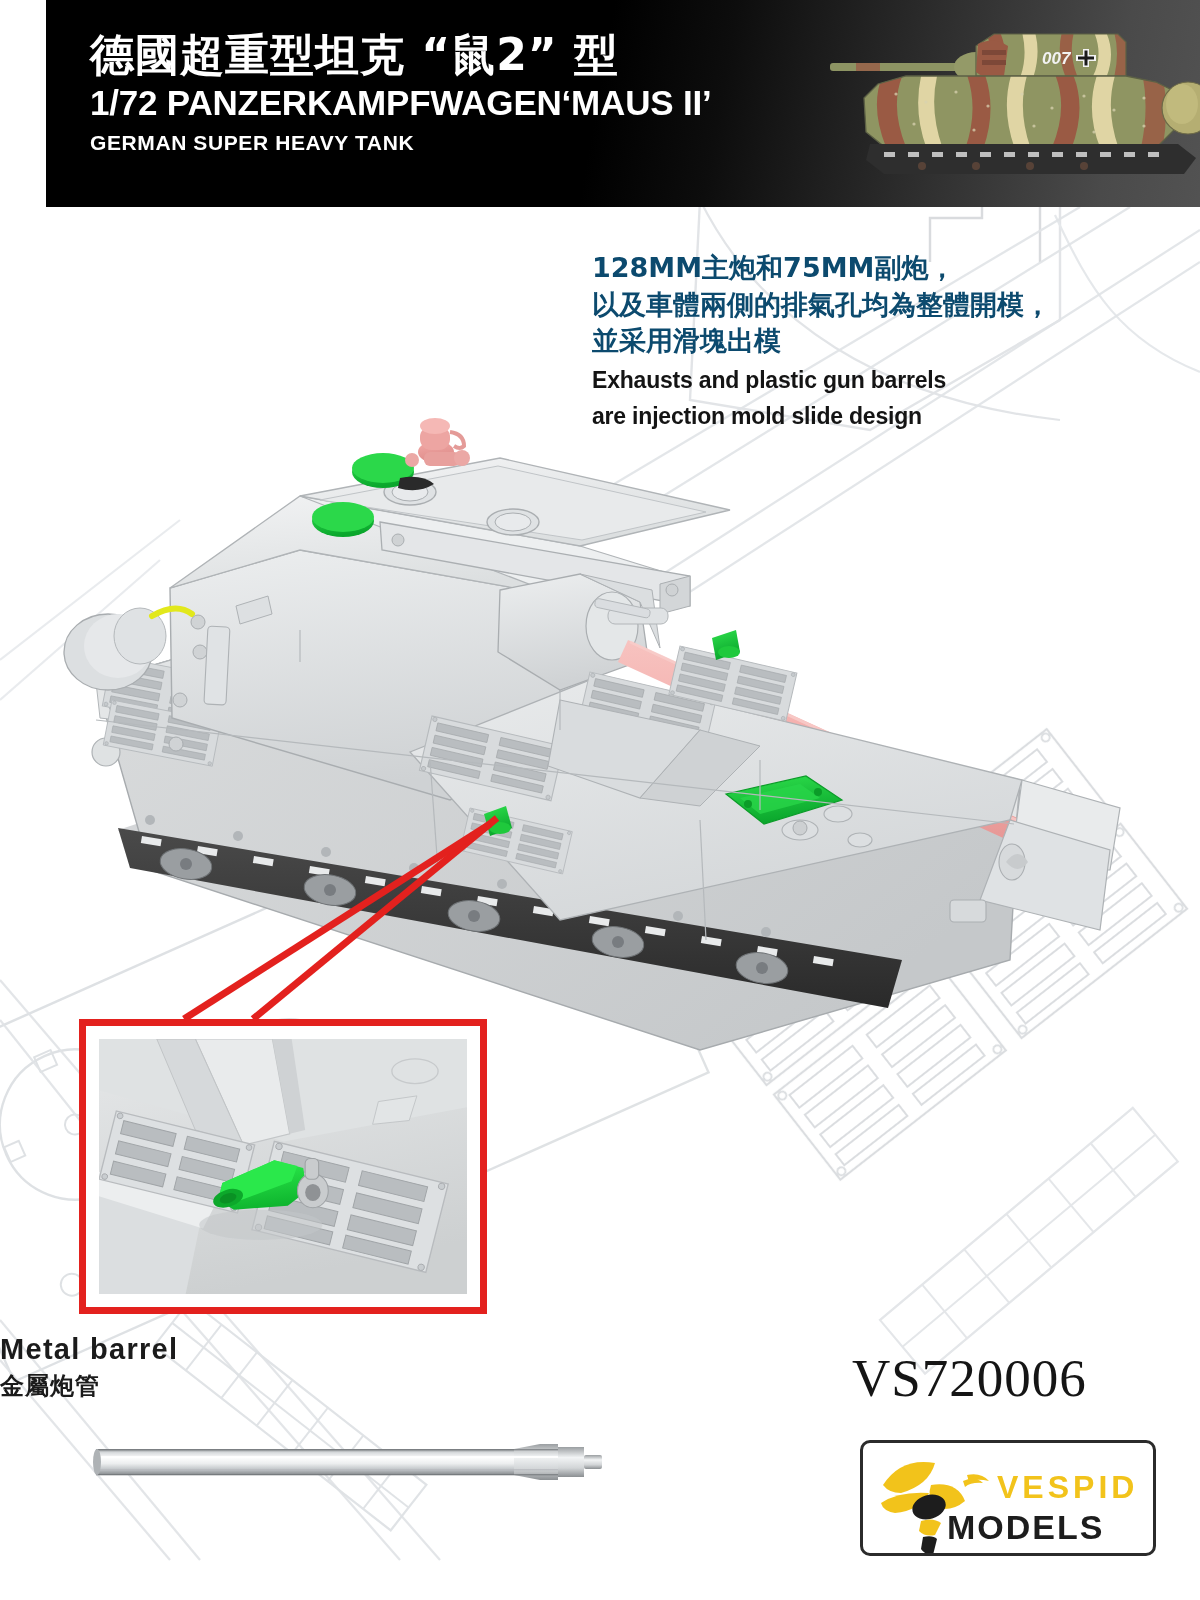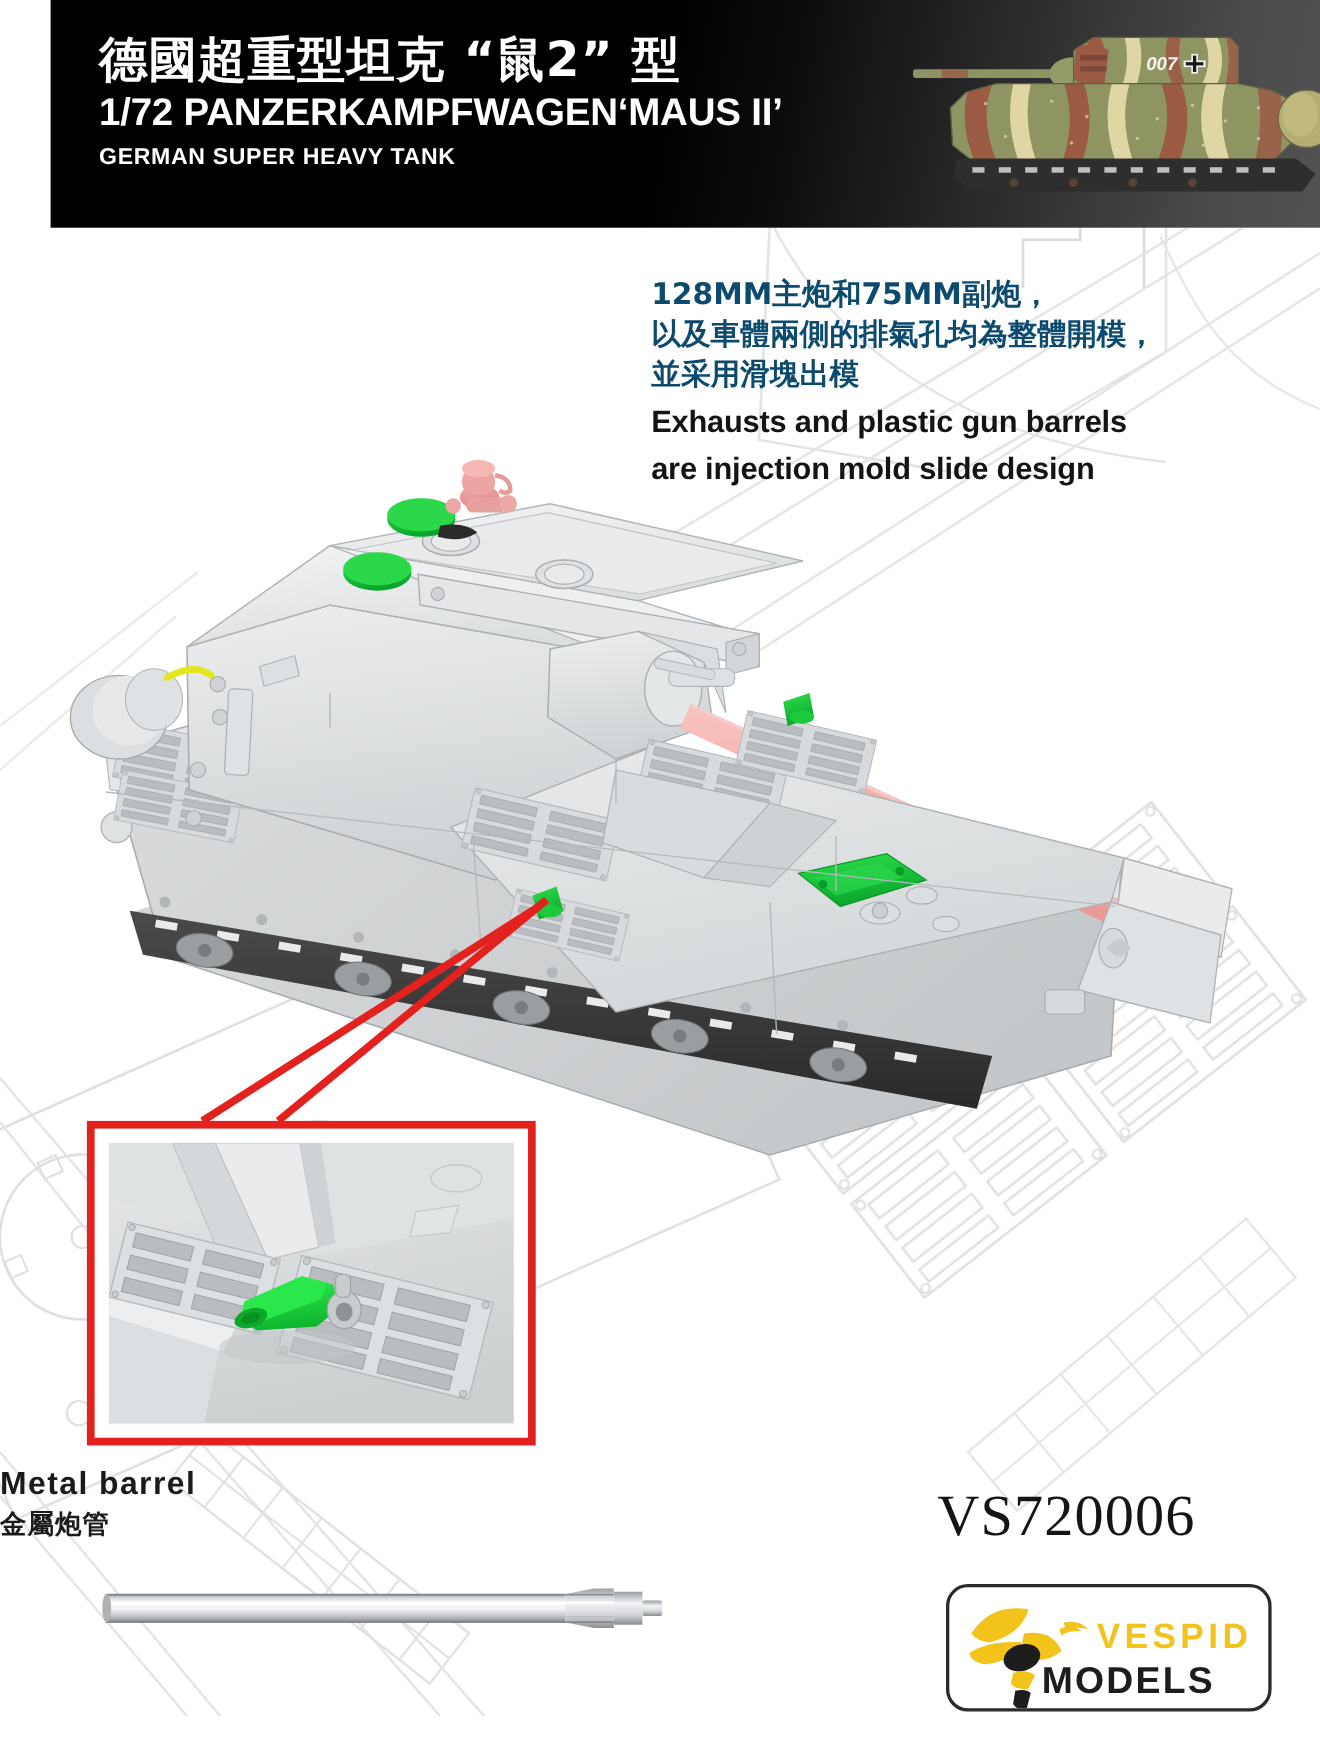--- a/index.html
+++ b/index.html
@@ -43,21 +43,21 @@
   
   .feature-text{
     position:absolute;left:592px;top:250px;width:540px;z-index:25;
   }
   .feat-cn{
     font-size:27px;font-weight:bold;color:#0c4a6e;line-height:1.36;
     letter-spacing:0px;
     font-family:"DejaVu Sans","Liberation Sans",sans-serif;
   }
   .feat-en{
-    font-size:28px;font-weight:bold;color:#141414;line-height:1.28;
+    font-size:23px;font-weight:bold;color:#141414;line-height:1.28;
     margin-top:6px;letter-spacing:-0.2px;
     font-family:"Liberation Sans",sans-serif;
   }
 
   
   .render{position:absolute;left:0px;top:400px;width:1200px;height:700px;z-index:18;}
   .render svg{width:100%;height:100%;overflow:visible;}
 
   
   .callout-lines{position:absolute;left:0;top:0;width:1200px;height:1600px;z-index:30;pointer-events:none;}
@@ -83,21 +83,21 @@
 
   
   .product-code{
     position:absolute;left:852px;top:1348px;width:300px;z-index:26;
     font-size:53px;font-weight:normal;color:#151515;letter-spacing:1px;
     font-family:"Liberation Serif","DejaVu Serif",serif;
     text-align:left;
   }
   .logo-box{
     position:absolute;left:860px;top:1440px;width:290px;height:110px;z-index:26;
-    border:3px solid #2b2b2b;border-radius:20px;background:#fff;
+    border:3px solid #2b2b2b;border-radius:10px;background:#fff;
     display:flex;align-items:flex-end;overflow:hidden;
   }
   .logo-box svg{width:100%;height:100%;}
 </style>
 </head>
 <body>
 
 <div id="page">
 
   <div class="blueprint">

